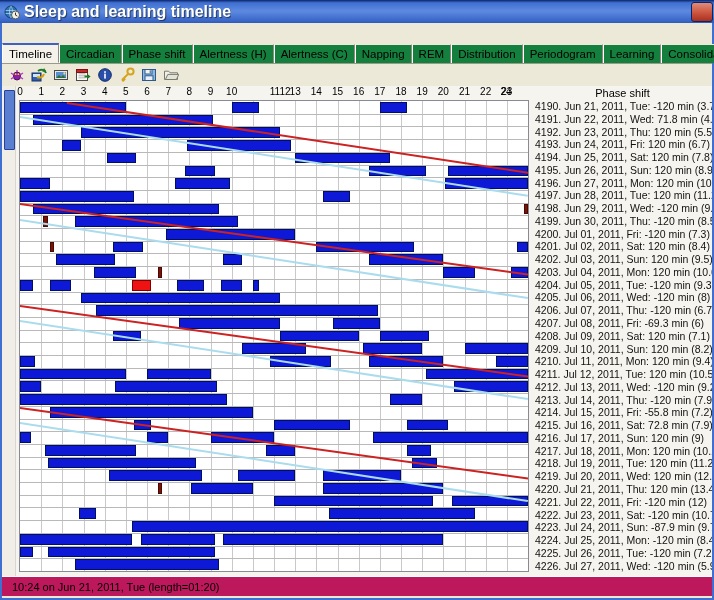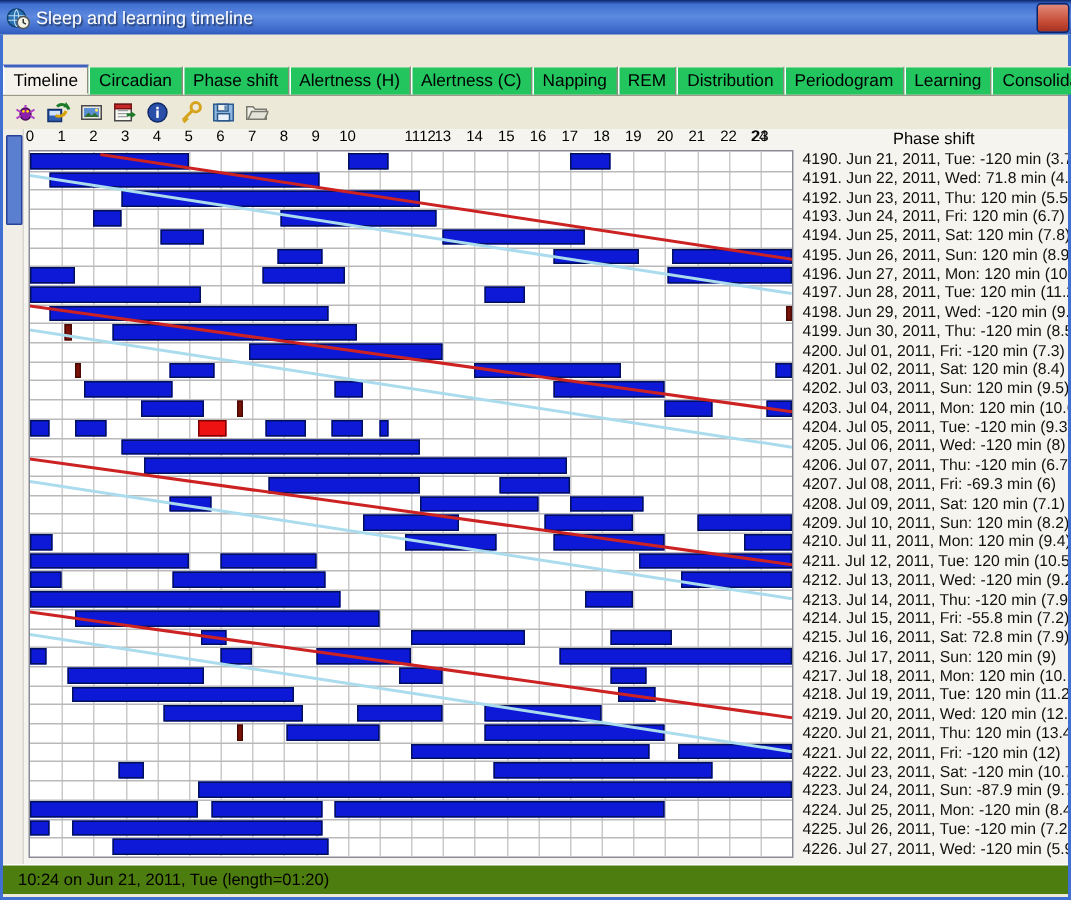--- a/index.html
+++ b/index.html
@@ -17,21 +17,21 @@
   
   .titlebar{
     position:absolute;left:0;top:0;width:714px;height:23px;
     background:linear-gradient(to bottom,#0a246a 0%,#3f6fd0 12%,#5d8ae0 48%,#3a67c8 90%,#2e5ab8 100%);
     display:flex;align-items:center;
   }
   .title-icon{
     width:16px;height:16px;margin:0 4px 0 4px;position:relative;flex:0 0 auto;
   }
   .title-text{
-    color:#fff;font-size:12px;font-weight:normal;
+    color:#fff;font-size:16px;font-weight:bold;
     text-shadow:1px 1px 1px rgba(0,0,0,.55);
     white-space:nowrap;overflow:hidden;
   }
   .title-spacer{flex:1 1 auto;}
   .titlebtn{
     width:20px;height:18px;margin-right:1px;flex:0 0 auto;
     border:1px solid #0a246a;border-radius:3px;
     background:linear-gradient(to bottom,#e28a7a,#c8503a 60%,#a83020);
   }
   
@@ -45,21 +45,21 @@
   }
   .menu-item u{text-decoration:underline;}
   
   .tabstrip{
     position:absolute;left:2px;top:44px;width:710px;height:20px;
     background:#ece9d8;display:flex;align-items:flex-end;
     border-bottom:1px solid #9a9a8a;box-sizing:border-box;
   }
   .tab{
     font-size:11.5px;color:#000;height:19px;line-height:19px;
-    padding:0 6px;background:#22c55e;
+    padding:0 6px;background:#15803d;
     border-left:1px solid #fff;border-right:1px solid #8d8d7e;
     border-top:1px solid #ece9d8;
     box-sizing:border-box;white-space:nowrap;cursor:default;
   }
   .tab.active{
     background:#f4f2ea;font-weight:normal;
     border-top:2px solid #4060c0;border-left:1px solid #fff;
     border-right:1px solid #8d8d7e;border-bottom:1px solid #f4f2ea;
     height:20px;line-height:18px;
   }
@@ -121,21 +121,21 @@
   .list-head{
     font-size:11px;color:#000;text-align:center;height:14px;line-height:14px;
   }
   .list-row{
     font-size:10.5px;color:#111;height:12.78px;line-height:12.78px;
     white-space:nowrap;padding-left:2px;cursor:default;
   }
   
   .statusbar{
     position:absolute;left:2px;top:576px;width:710px;height:20px;
-    background:#4d7c0f;font-size:11px;color:#000;
+    background:#be185d;font-size:11px;color:#000;
     display:flex;align-items:center;padding-left:10px;box-sizing:border-box;
     border-top:1px solid #ffffff;
   }
   .winborder{
     position:absolute;left:0;top:23px;width:714px;height:577px;
     border:2px solid #3f6fd0;border-top:0;box-sizing:border-box;
     pointer-events:none;
   }
 </style>
 </head>

